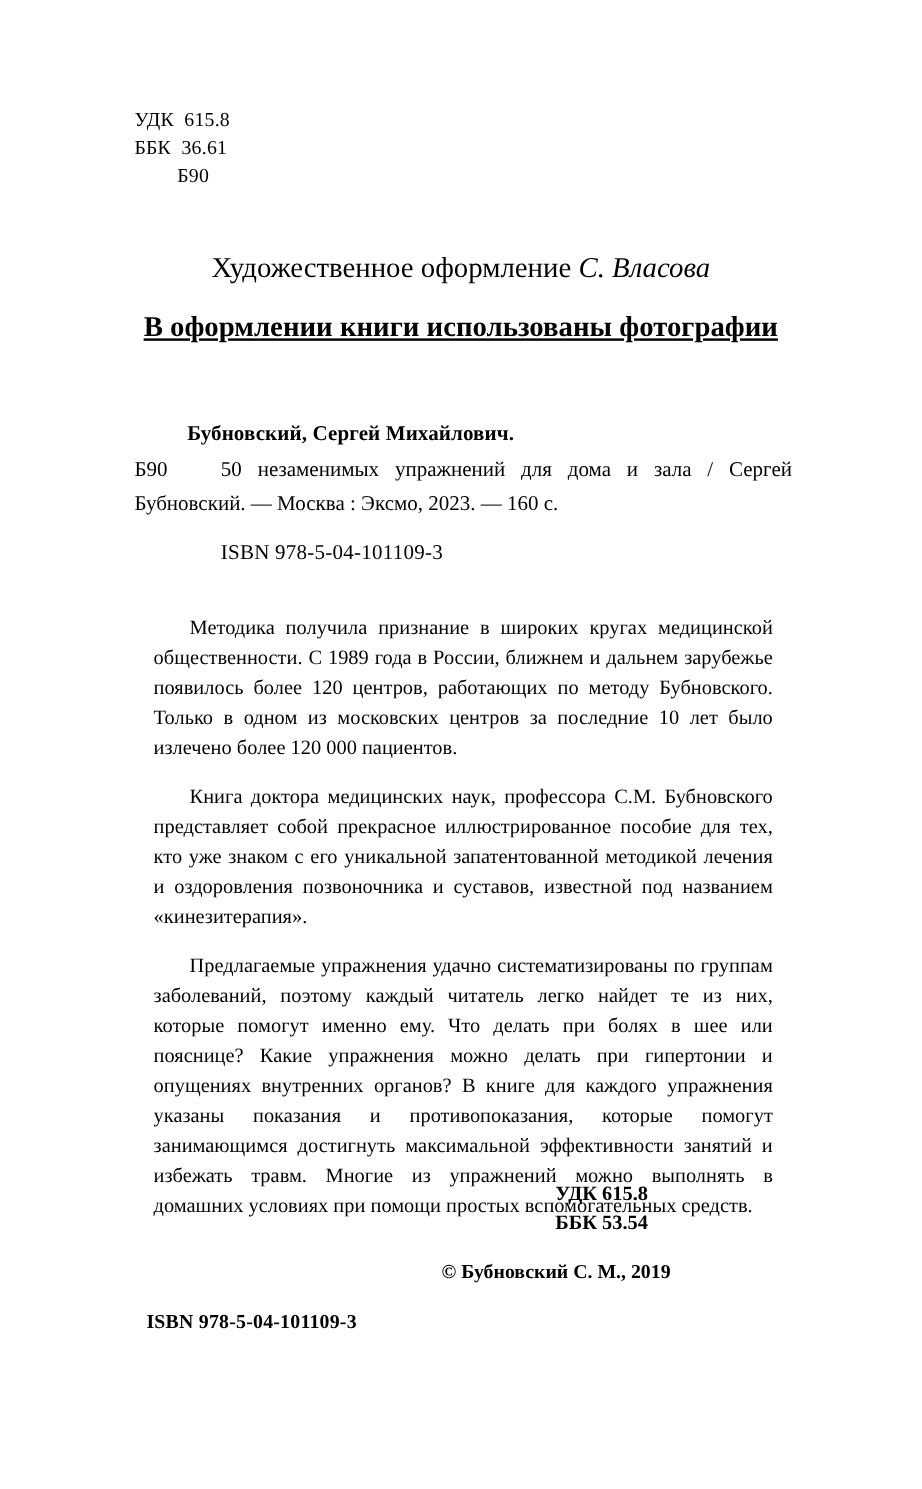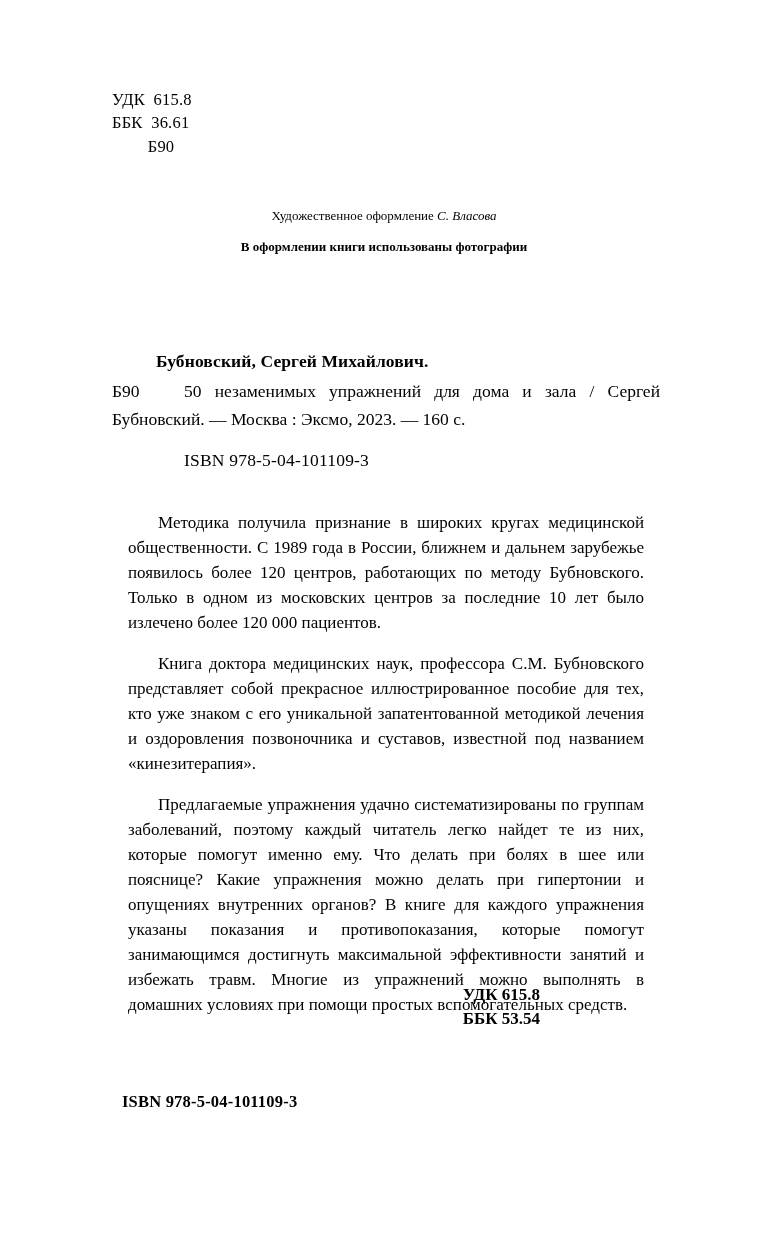--- a/index.html
+++ b/index.html
@@ -40,26 +40,26 @@
     width: 98px;
   }
 
   
   .credits {
     position: absolute;
     left: 96px;
     top: 205px;
     width: 576px;
     text-align: center;
-    font-size: 13px;
+    font-size: 24px;
     line-height: 1.62;
   }
   .credits .line1 { margin-bottom: 10px; }
   .credits .ital { font-style: italic; }
-  .credits .bold { font-weight: bold; }
+  .credits .bold { font-weight: bold; text-decoration: underline; }
 
   
   .biblio {
     position: absolute;
     left: 112px;
     top: 348px;
     width: 548px;
     font-size: 17.5px;
     line-height: 1.56;
   }
@@ -170,17 +170,18 @@
     <p>Книга доктора медицинских наук, профессора С.М. Бубновского представляет собой прекрасное иллюстрированное пособие для тех, кто уже знаком с его уникальной запатентованной методикой лечения и оздоровления позвоночника и суставов, известной под названием «кинезитерапия».</p>
     <p>Предлагаемые упражнения удачно систематизированы по группам заболеваний, поэтому каждый читатель легко найдет те из них, которые помогут именно ему. Что делать при болях в шее или пояснице? Какие упражнения можно делать при гипертонии и опущениях внутренних органов? В книге для каждого упражнения указаны показания и противопоказания, которые помогут занимающимся достигнуть максимальной эффективности занятий и избежать травм. Многие из упражнений можно выполнять в домашних условиях при помощи простых вспомогательных средств.</p>
   </div>
 
   <div class="classif-bottom">
     <div>УДК 615.8</div>
     <div>ББК 53.54</div>
   </div>
 
   <div class="copyright">
+    <div class="cline">© Бубновский С. М., 2019</div>
   </div>
 
   <div class="isbn-bottom">ISBN 978-5-04-101109-3</div>
 
 </div>
 
 </body></html>

